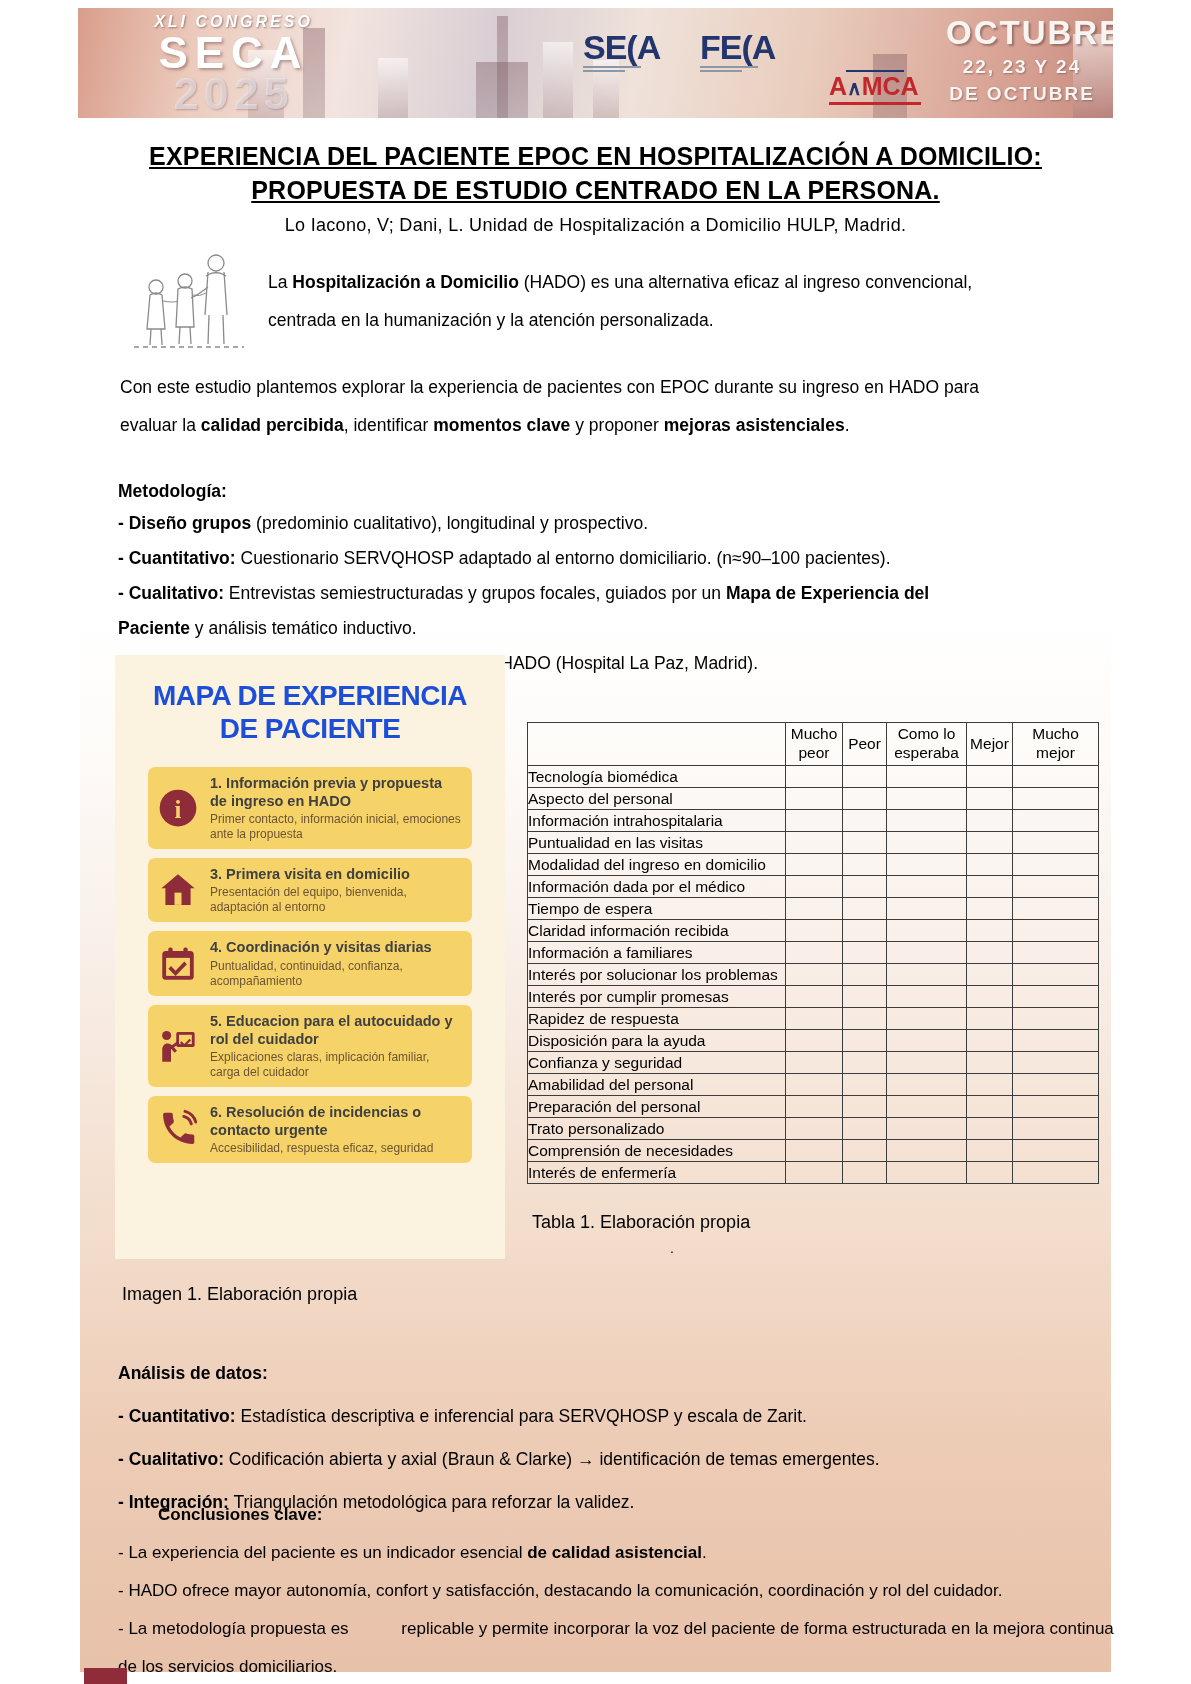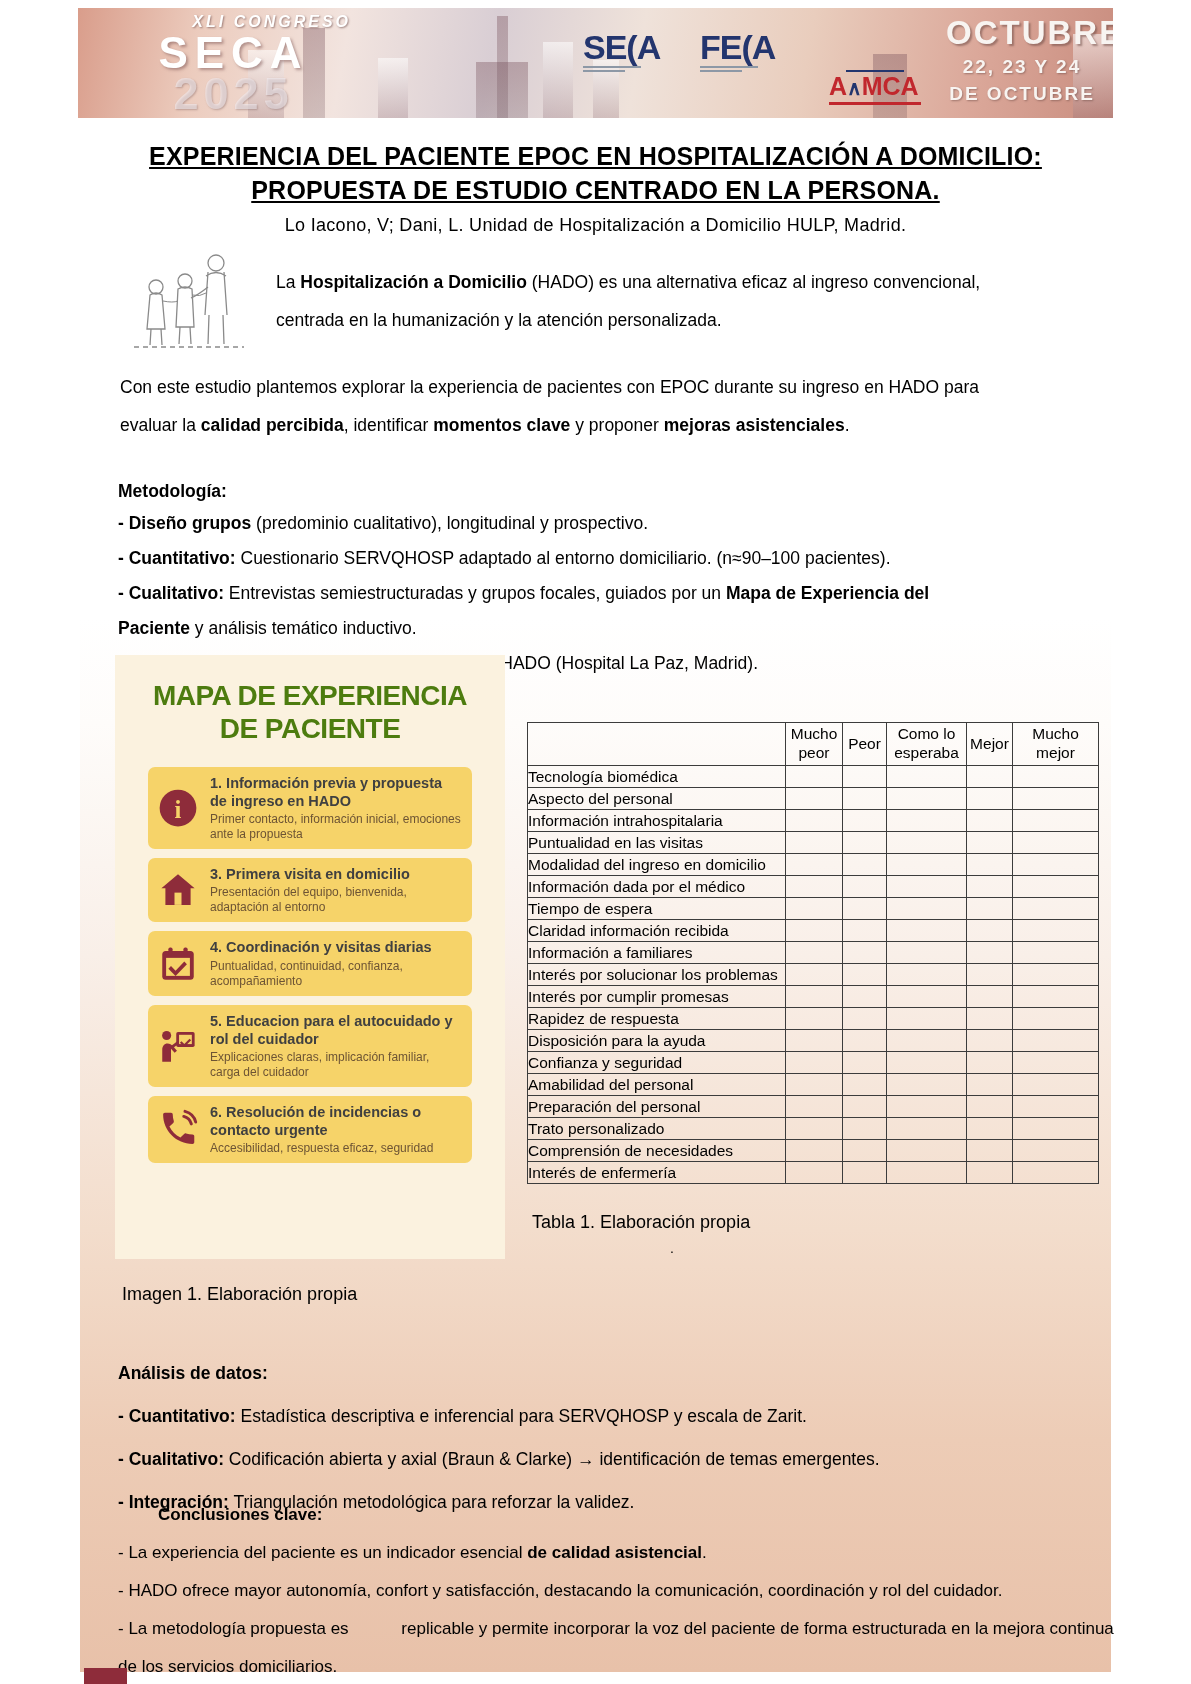--- a/index.html
+++ b/index.html
@@ -11,21 +11,21 @@
     background:linear-gradient(180deg,#ffffff 0%,#fefcfa 10%,#f9efe8 32%,#f3ddcc 58%,#edccb6 78%,#e8c1a9 100%);}
 
   
   .banner{position:absolute;left:78px;top:8px;width:1035px;height:110px;overflow:hidden;
     background:linear-gradient(100deg,#d99d8b 0%,#ecccbe 12%,#f2e4df 26%,#d9ced4 40%,#efe2da 54%,#e9cdbd 70%,#db a89a 86%,#c98d7f 100%);
     background:linear-gradient(100deg,#d99d8b 0%,#ecccbe 12%,#f2e4df 26%,#d9ced4 40%,#efe2da 54%,#e9cdbd 70%,#dba89a 86%,#c98d7f 100%);}
   .bld{position:absolute;bottom:0;background:linear-gradient(180deg,rgba(255,255,255,.55),rgba(140,105,115,.28));}
   .bld.dark{background:linear-gradient(180deg,rgba(120,80,90,.38),rgba(90,60,70,.22));}
   .b-left{position:absolute;left:38px;top:5px;width:235px;text-align:center;color:#fff;}
   .b-congreso{font-size:16px;font-weight:700;font-style:italic;letter-spacing:3px;
-    text-shadow:1px 1px 2px rgba(90,55,55,.55);text-align:right;}
+    text-shadow:1px 1px 2px rgba(90,55,55,.55);}
   .b-seca{font-size:44px;font-weight:800;letter-spacing:7px;line-height:1.0;
     text-shadow:2px 2px 3px rgba(120,80,80,.5);}
   .b-year{font-size:45px;font-weight:800;letter-spacing:5px;line-height:.85;
     color:rgba(245,243,248,.55);text-shadow:1px 1px 2px rgba(120,90,90,.4);}
   .logo{position:absolute;text-align:left;}
   .logo-text{font-size:34px;font-weight:800;color:#23356e;letter-spacing:-1px;line-height:1;}
   .logo-bar{height:2px;background:#8d98a6;margin-top:2px;}
   .logo-amca{position:absolute;text-align:left;}
   .amca-top-bar{width:58px;height:2px;background:#23356e;margin:0 auto 2px;}
   .amca-text{font-size:25px;font-weight:800;color:#c1272d;line-height:1;letter-spacing:0;}
@@ -38,33 +38,33 @@
     text-shadow:1px 1px 2px rgba(110,75,70,.55);}
 
   
   .title-block{position:absolute;top:140px;left:60px;width:1071px;text-align:center;}
   .t-line{font-size:25px;font-weight:700;text-decoration:underline;line-height:1.35;letter-spacing:.2px;}
   .authors{font-size:18px;margin-top:7px;letter-spacing:.3px;}
 
   
   .intro-row{position:absolute;top:243px;left:128px;display:flex;}
   .sketch{width:122px;height:112px;flex:none;}
-  .intro-text{margin-left:26px;width:760px;font-size:17.5px;line-height:38px;padding-top:20px;}
+  .intro-text{margin-left:18px;width:760px;font-size:17.5px;line-height:38px;padding-top:20px;}
 
   .objective{position:absolute;top:368px;left:120px;width:900px;font-size:17.5px;line-height:38px;}
 
   
   .methodology{position:absolute;top:456px;left:118px;width:880px;font-size:17.5px;margin-top:20px;}
   .sec-h{font-weight:700;line-height:30px;}
   .m-item{line-height:35px;}
 
   
   .journey{position:absolute;left:115px;top:655px;width:390px;height:604px;
     background:#fbf2df;overflow:hidden;}
-  .j-title{margin-top:24px;text-align:center;font-size:28px;font-weight:800;color:#4d7c0f;
+  .j-title{margin-top:24px;text-align:center;font-size:28px;font-weight:800;color:#1d4ed8;
     line-height:1.18;letter-spacing:-.5px;}
   .cards{margin-top:22px;}
   .card{position:relative;width:324px;margin:0 0 9px 33px;background:#f6d369;border-radius:7px;
     padding:7px 10px 7px 62px;box-sizing:border-box;min-height:44px;}
   .card .icon{position:absolute;left:9px;top:50%;transform:translateY(-50%);width:42px;height:42px;}
   .c-title{font-size:14.5px;font-weight:700;color:#404040;line-height:1.25;}
   .c-desc{font-size:12px;color:#6d5434;line-height:1.25;margin-top:2px;}
   .img-caption{position:absolute;top:1284px;left:122px;font-size:18px;}
 
   

